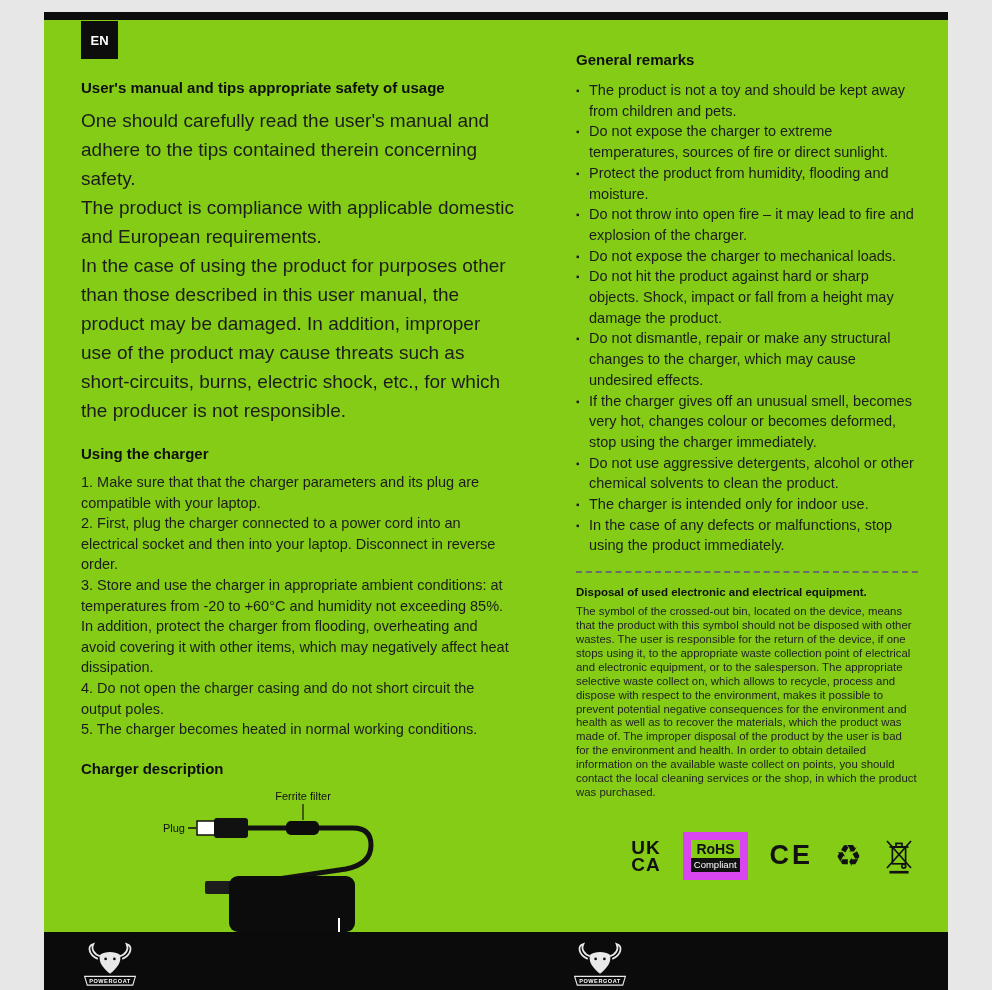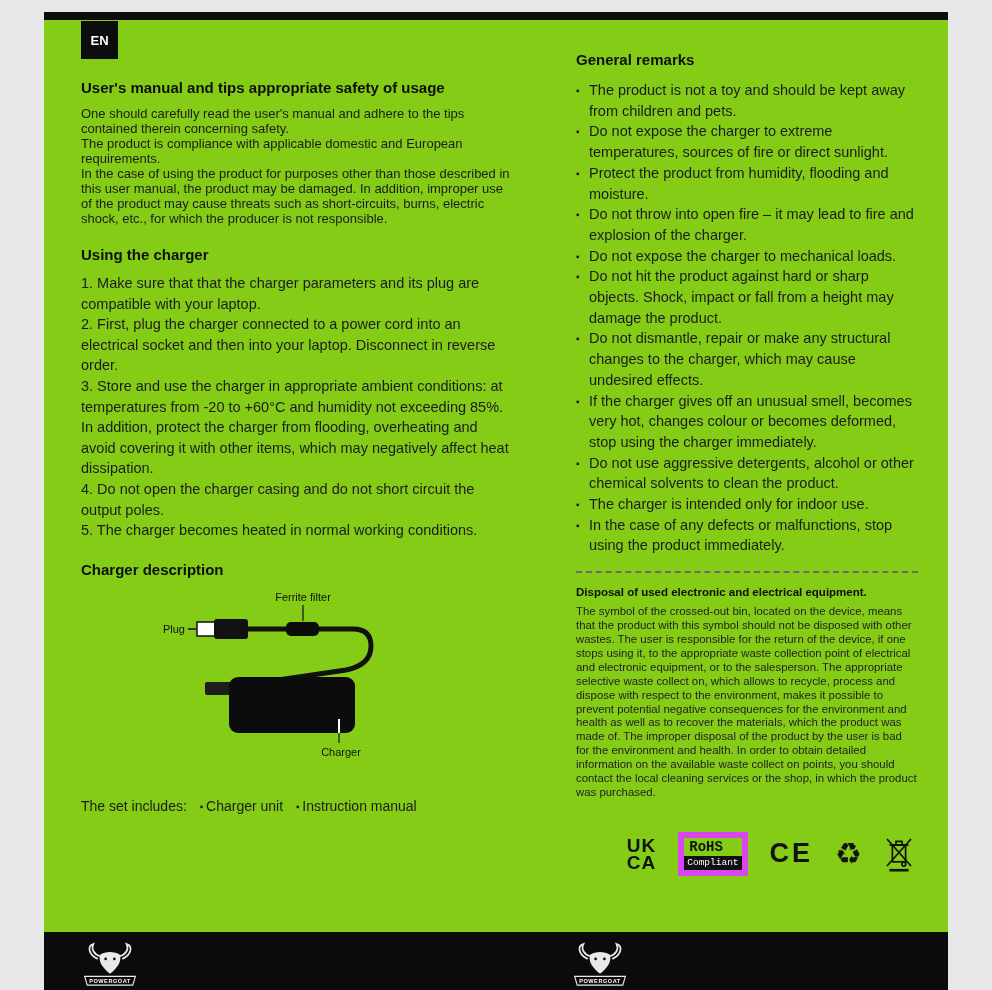--- a/index.html
+++ b/index.html
@@ -17,21 +17,21 @@
 
   .lang-badge {
     width:37px; height:38px; background:#0d0d0d; color:#fff;
     display:flex; align-items:center; justify-content:center;
     font-size:13px; font-weight:bold; margin-top:1px;
   }
 
   h2.sec-title { font-size:15px; font-weight:bold; color:#0f0f0f; margin:20px 0 10px 0; }
   .col-right h2.sec-title { margin-top:31px; margin-bottom:12px; }
 
-  p.body-par { font-size:13px; line-height:15px; margin:0; }
+  p.body-par { font-size:19px; line-height:29px; margin:0; }
   .num-list p { font-size:14.5px; line-height:20.6px; margin:0; }
 
   ul.bullets { list-style:none; margin:0; padding:0; }
   ul.bullets li {
     position:relative; padding-left:13px; font-size:14.5px; line-height:20.7px;
   }
   ul.bullets li::before {
     content:"▪"; position:absolute; left:0; top:0; font-size:10px; line-height:21px; color:#1c1c1c;
   }
 
@@ -45,21 +45,21 @@
   .dashed-divider { border:none; border-top:2px dashed #6b6b6b; margin:15px 0 13px 0; }
 
   .disposal-title { font-size:11.5px; font-weight:bold; margin:0 0 7px 0; color:#0f0f0f; }
   .disposal-body { font-size:11.4px; line-height:13.9px; margin:0; color:#222; }
 
   .cert-row {
     display:flex; align-items:center; justify-content:flex-end;
     gap:22px; margin-top:32px; padding-right:4px; color:#111;
   }
   .ukca { font-weight:bold; font-size:19px; line-height:17px; letter-spacing:1px; text-align:left; }
-  .rohs { border:6px solid #d946ef; text-align:left; min-width:56px;font-family:Liberation Mono, monospace; }
+  .rohs { border:8px solid #d946ef; text-align:right; min-width:56px; }
   .rohs-top { font-weight:bold; font-size:14px; padding:1px 5px 1px 5px; }
   .rohs-sub { background:#111; color:#fff; font-size:9.5px; padding:1px 3px 2px 3px; }
   .ce { font-weight:bold; font-size:27px; letter-spacing:3px; }
   .recycle { font-size:30px; line-height:30px; }
 
   .footer {
     position:absolute; left:0; right:0; bottom:0; height:70px; background:#0b0b0b;
   }
   .footer .bottom-line { position:absolute; left:0; right:0; bottom:0; height:5px; background:#3f56c4; }
   .logo { position:absolute; top:6px; }

